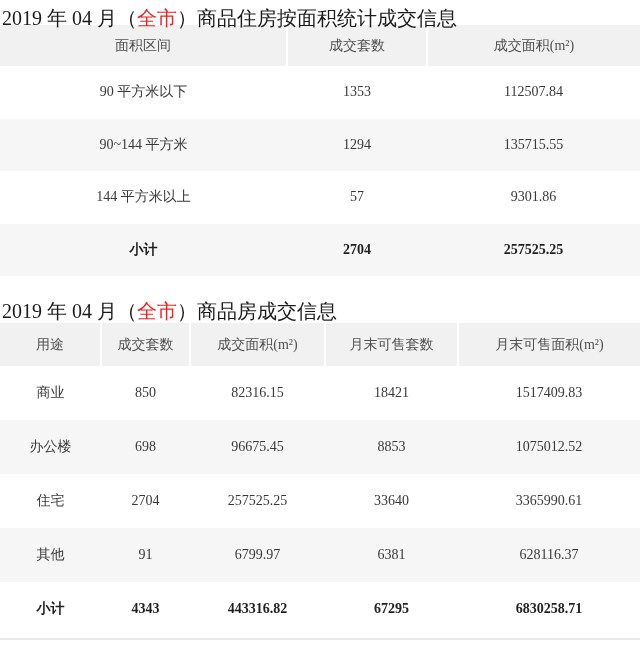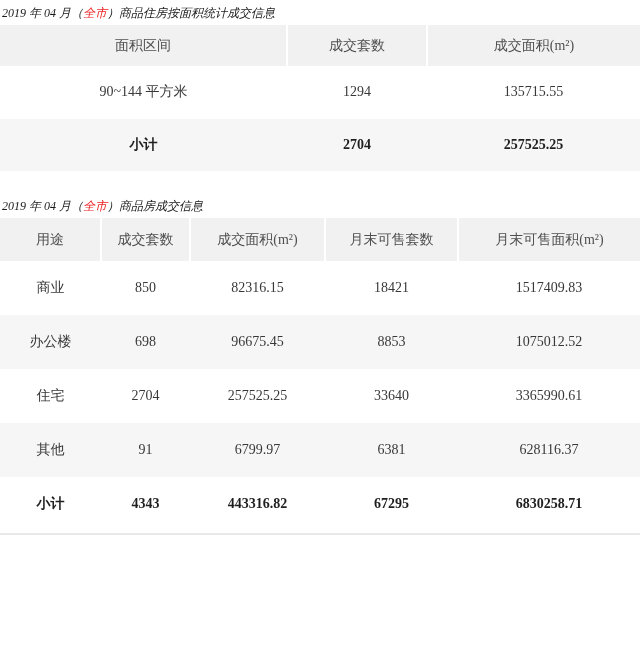--- a/index.html
+++ b/index.html
@@ -6,26 +6,25 @@
   html, body {
     margin: 0; padding: 0;
     width: 640px; height: 651px;
     background: #ffffff;
     font-family: "Liberation Serif", "DejaVu Serif", serif;
     overflow: hidden;
   }
   .page { width: 640px; height: 651px; }
   .sec-title {
     height: 25px;
-    padding: 5px 0 0 2px;
-    font-size: 12px;
+    padding: 10px 0 0 2px;
+    font-size: 20px;
     line-height: 17px;
     color: #1a1a1a;
     white-space: nowrap;
-    font-style: italic;
   }
   .sec-title.second { height: 47px; padding-top: 27px; }
   .hl { color: #ee2222; }
   table.t {
     width: 640px;
     border-collapse: collapse;
     table-layout: fixed;
   }
   .t th {
     background: #f1f1f1;
@@ -78,23 +77,33 @@
       </colgroup>
     <thead>
       <tr>
         <th>面积区间</th>
         <th>成交套数</th>
         <th>成交面积(m²)</th>
       </tr>
     </thead>
     <tbody>
       <tr>
+        <td>90 平方米以下</td>
+        <td>1353</td>
+        <td>112507.84</td>
+      </tr>
+      <tr>
         <td>90~144 平方米</td>
         <td>1294</td>
         <td>135715.55</td>
+      </tr>
+      <tr>
+        <td>144 平方米以上</td>
+        <td>57</td>
+        <td>9301.86</td>
       </tr>
       <tr class="subtotal">
         <td>小计</td>
         <td>2704</td>
         <td>257525.25</td>
       </tr>
     </tbody>
   </table>
 
   <div class="sec-title second"><span>2019 年 04 月（</span><span class="hl">全市</span><span>）商品房成交信息</span></div>

